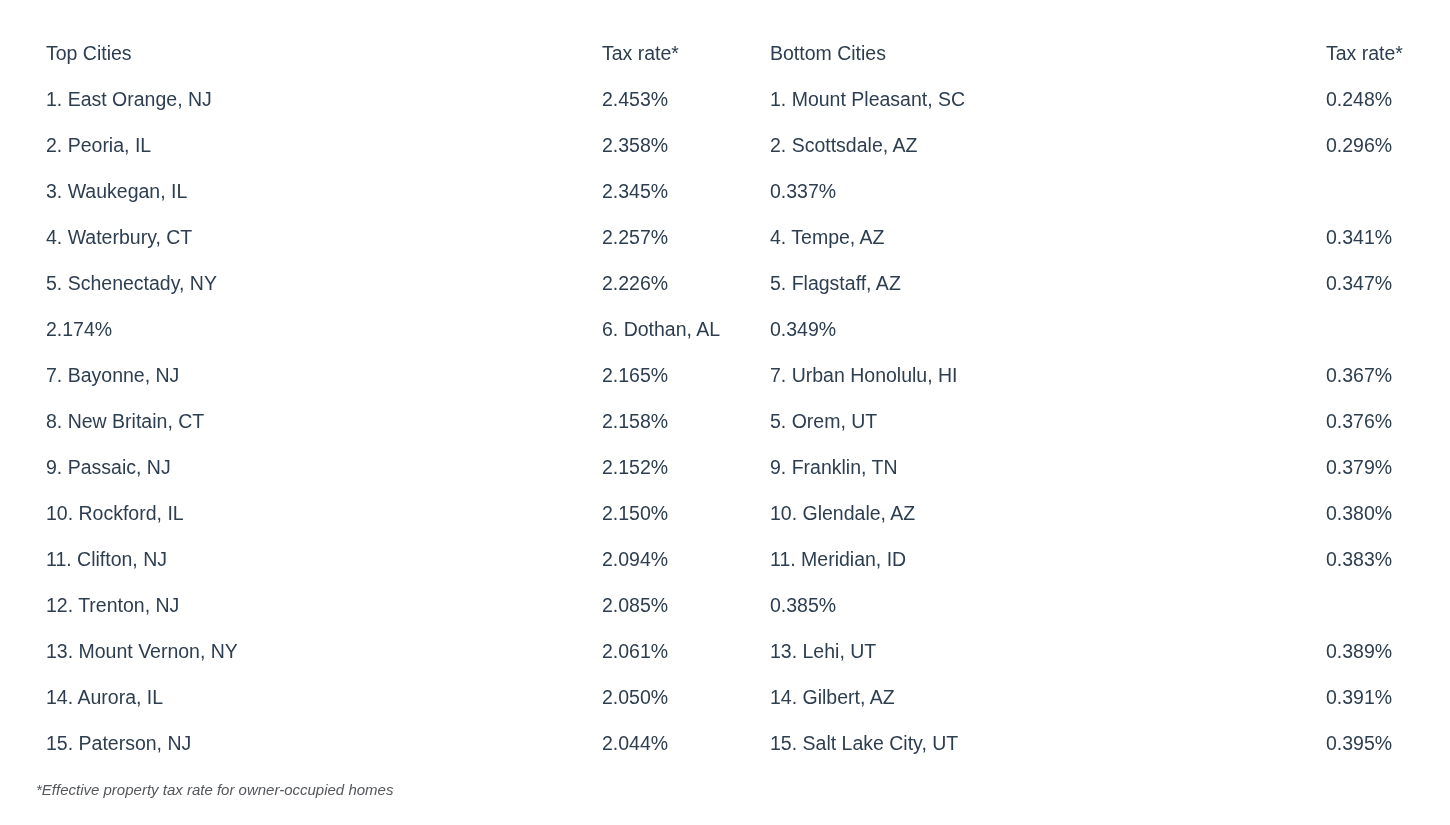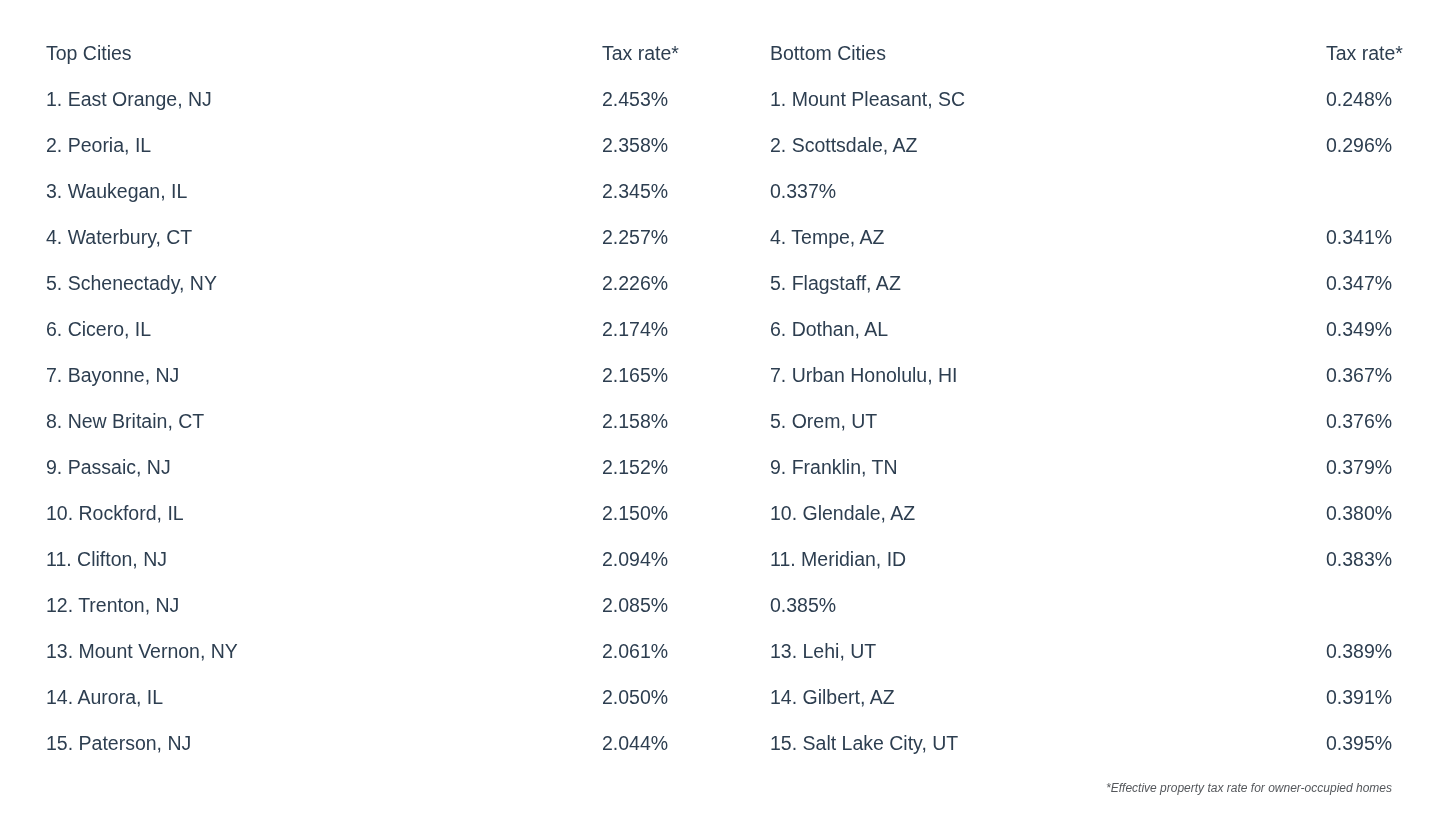--- a/index.html
+++ b/index.html
@@ -27,24 +27,23 @@
   }
   .cell {
     font-size: 19.5px;
     line-height: 1.2;
     white-space: nowrap;
     text-align: left;
   }
   .footnote {
     margin-left: -10px;
     margin-top: 14px;
-    font-size: 12px;
+    font-size: 15px;
     font-style: italic;
     color: #54575b;
-    text-align: right;
   }
 </style>
 </head>
 <body>
 
 <div class="container">
 
   <div class="grid">
     <div class="cell">Top Cities</div>
     <div class="cell">Tax rate*</div>
@@ -81,21 +80,20 @@
   </div>
 
   <div class="grid">
     <div class="cell">5. Schenectady, NY</div>
     <div class="cell">2.226%</div>
     <div class="cell">5. Flagstaff, AZ</div>
     <div class="cell">0.347%</div>
   </div>
 
   <div class="grid">
-    <div class="cell">6. Cicero, IL</div>
     <div class="cell">2.174%</div>
     <div class="cell">6. Dothan, AL</div>
     <div class="cell">0.349%</div>
   </div>
 
   <div class="grid">
     <div class="cell">7. Bayonne, NJ</div>
     <div class="cell">2.165%</div>
     <div class="cell">7. Urban Honolulu, HI</div>
     <div class="cell">0.367%</div>

